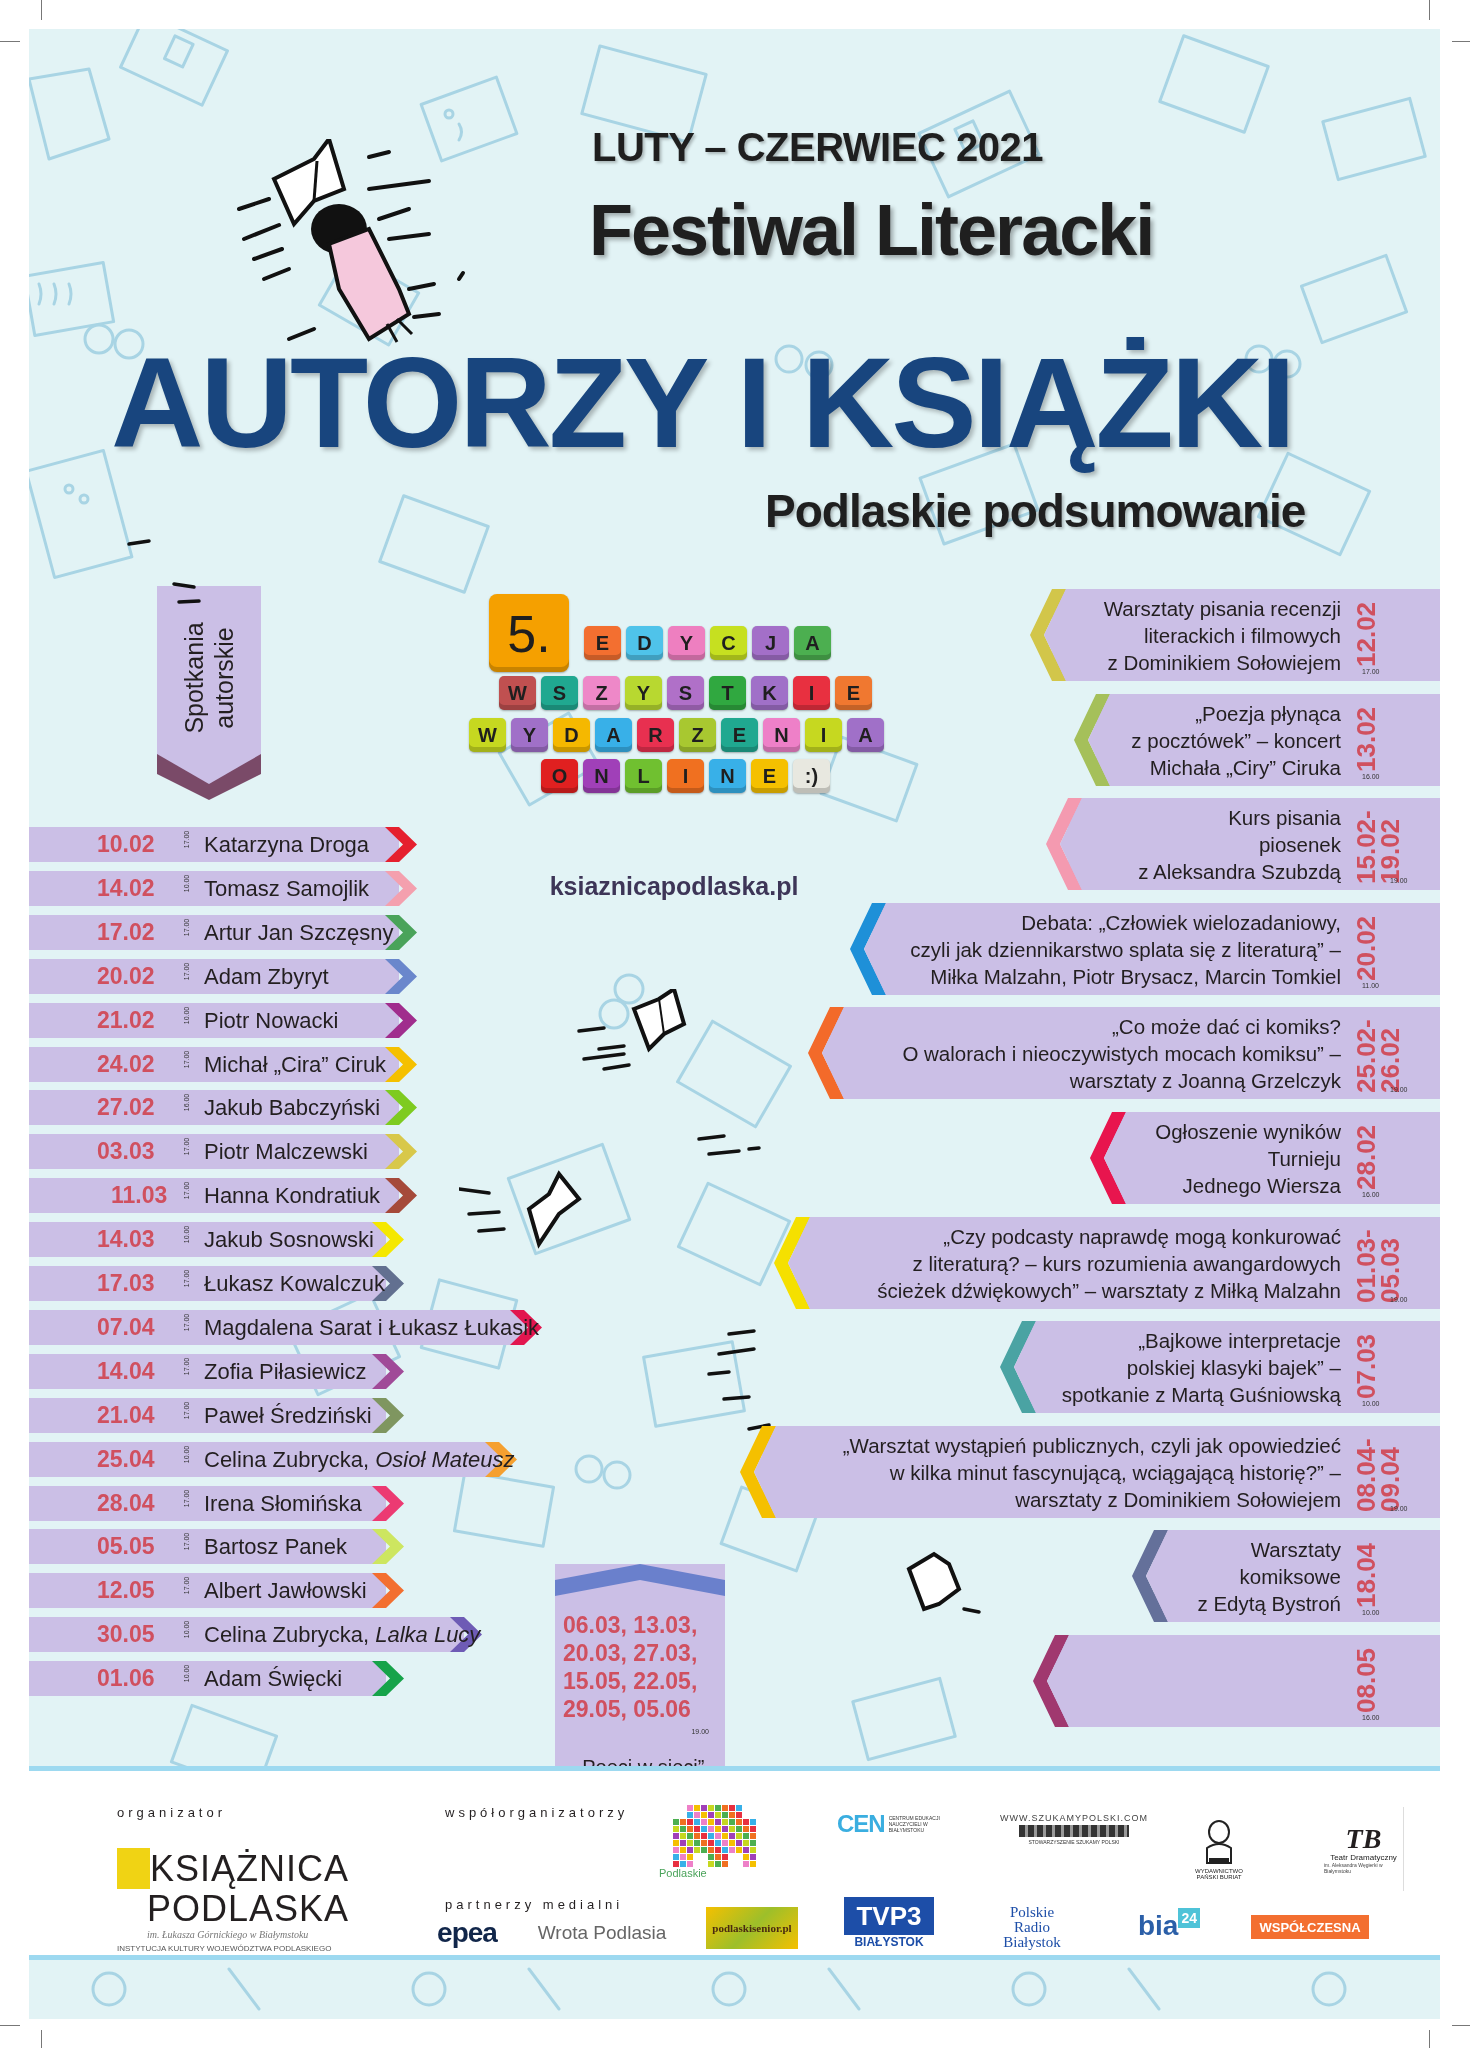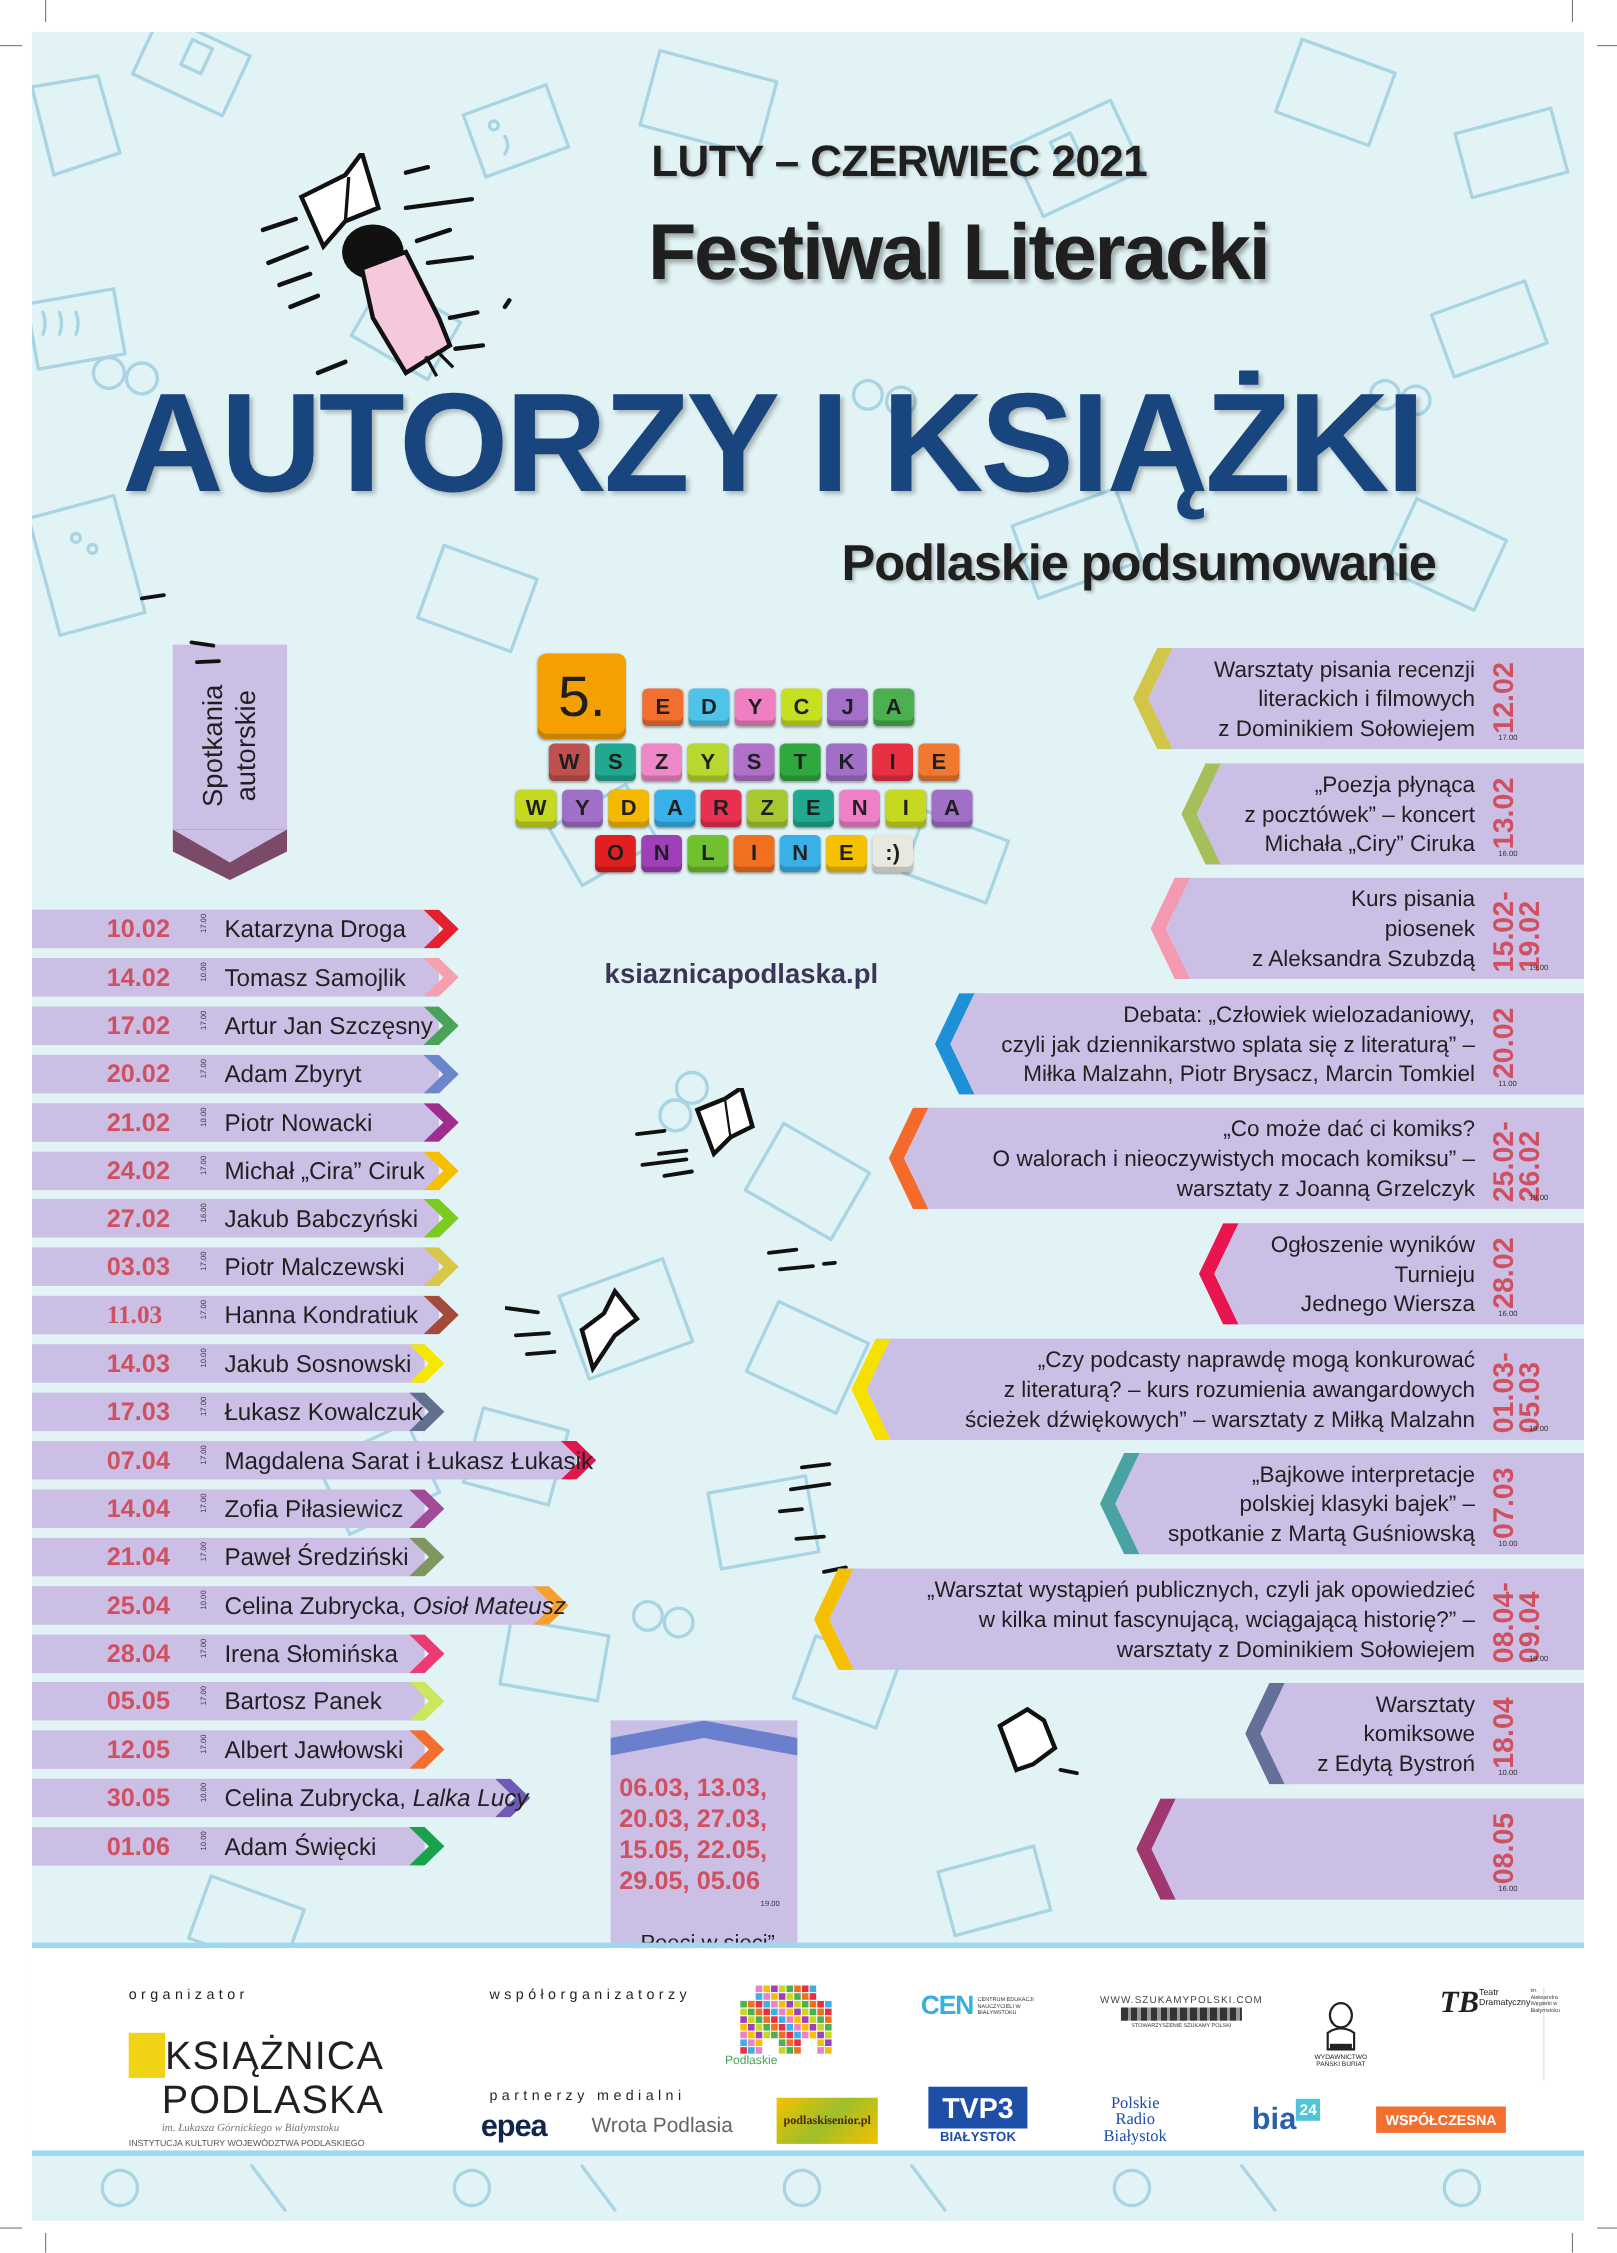--- a/index.html
+++ b/index.html
@@ -322,21 +322,21 @@
         </svg>
         <div class="date" style="right:auto;left:68px;">03.03</div>
         <div class="time" style="left:147px;">17.00</div>
         <div class="name" style="left:175px;"><span>Piotr Malczewski</span><i></i></div>
       </div>
       <div class="lrow" style="top: 351.2px; width: 395px;">
         <div class="bar" style="width:370px"></div>
         <svg class="chev" style="left:356px" width="40" height="35" viewBox="0 0 40 35">
           <polygon points="0,0 14,0 32,17.5 14,35 0,35 18,17.5" fill="#a54a3a"></polygon>
         </svg>
-        <div class="date" style="right:auto;left:68px;font-family:Liberation Serif, serif;">11.03</div>
+        <div class="date" style="right:auto;left:82px;">11.03</div>
         <div class="time" style="left:147px;">17.00</div>
         <div class="name" style="left:175px;"><span>Hanna Kondratiuk</span><i></i></div>
       </div>
       <div class="lrow" style="top: 395.1px; width: 382px;">
         <div class="bar" style="width:357px"></div>
         <svg class="chev" style="left:343px" width="40" height="35" viewBox="0 0 40 35">
           <polygon points="0,0 14,0 32,17.5 14,35 0,35 18,17.5" fill="#f5e800"></polygon>
         </svg>
         <div class="date" style="right:auto;left:68px;">14.03</div>
         <div class="time" style="left:147px;">10.00</div>
@@ -843,21 +843,21 @@
     <span style="font-size:5px;color:#333;">STOWARZYSZENIE SZUKAMY POLSKI</span>
   </div>
   <div class="plogo" style="left:1155px;top:1778px;width:70px;height:84px;flex-direction:column;">
     <svg width="40" height="50" viewBox="0 0 40 50">
         <ellipse cx="20" cy="14" rx="10" ry="11" fill="none" stroke="#222" stroke-width="2"></ellipse>
         <path d="M8 30 q12 -8 24 0 v15 h-24 Z" fill="none" stroke="#222" stroke-width="2"></path>
         <rect x="10" y="40" width="20" height="5" fill="#222"></rect>
       </svg>
     <span style="font-size:6px;color:#222;">WYDAWNICTWO PAŃSKI BURIAT</span>
   </div>
-  <div class="plogo" style="left:1295px;top:1778px;width:80px;height:84px;align-items:flex-start;border-right:1px solid #ddd;">
+  <div class="plogo" style="left:1295px;top:1778px;width:80px;height:84px;flex-direction:column;align-items:center;border-right:1px solid #ddd;">
     <span style="font-family:'Liberation Serif',serif;font-weight:bold;font-style:italic;font-size:28px;line-height:28px;">TB</span>
     <span style="font-size:8px;color:#222;text-align:left;">Teatr Dramatyczny</span>
     <span style="font-size:5px;color:#444;text-align:left;">im. Aleksandra Węgierki w Białymstoku</span>
   </div>
 
   <div class="plogo" style="left:408px;top:1884px;width:60px;height:40px;">
     <span style="font-weight:bold;font-size:28px;color:#11264a;letter-spacing:-1px;">epea</span>
   </div>
   <div class="plogo" style="left:508px;top:1884px;width:130px;height:40px;">
     <span style="font-size:19px;color:#666;">Wrota Podlasia</span>

